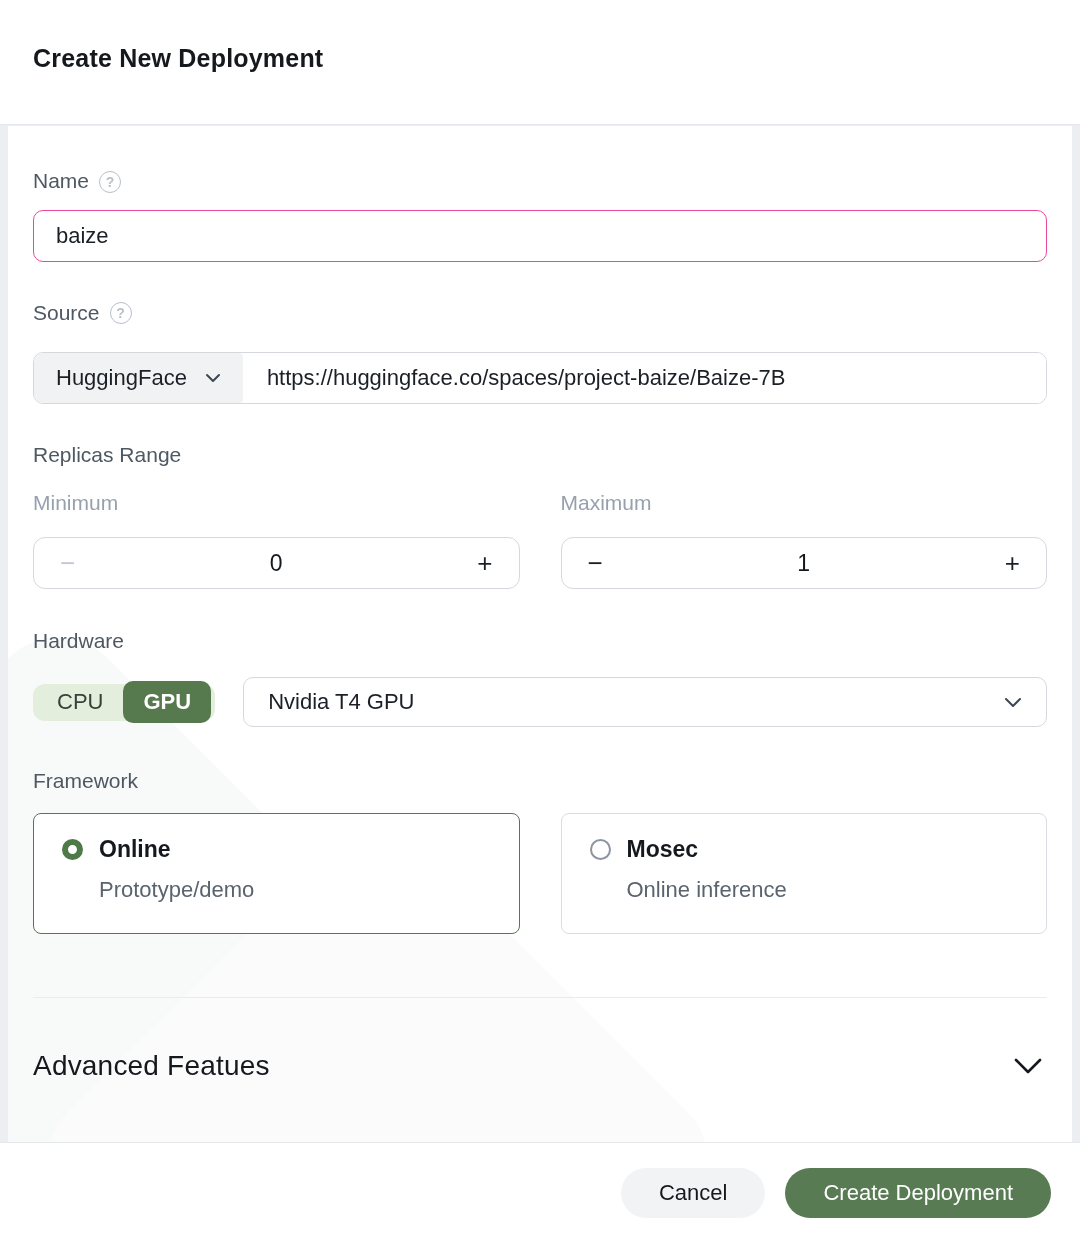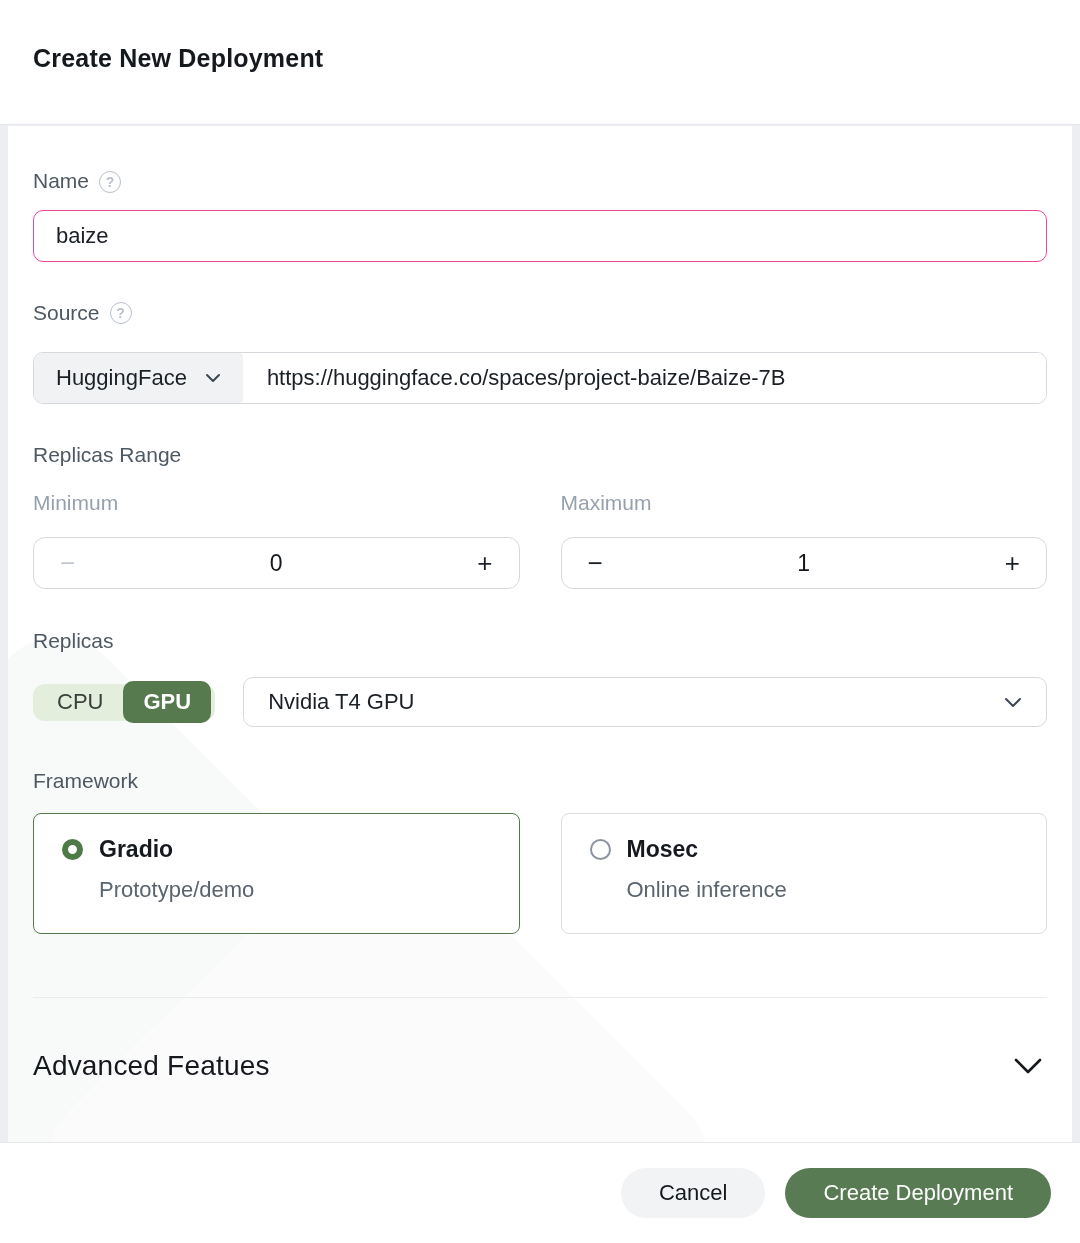--- a/index.html
+++ b/index.html
@@ -343,21 +343,21 @@
             <button class="stepper-btn">−</button>
             <span class="stepper-value">1</span>
             <button class="stepper-btn">+</button>
           </div>
         </div>
       </div>
     </section>
 
     <section class="hardware-section">
       <div class="field-label-row">
-        <span class="field-label">Replicas</span>
+        <span class="field-label">Hardware</span>
       </div>
       <div class="hardware-row">
         <div class="hw-toggle">
           <span class="hw-option">CPU</span>
           <span class="hw-option selected">GPU</span>
         </div>
         <div class="gpu-select">
           <span class="gpu-select-value">Nvidia T4 GPU</span>
           <svg class="chev" width="18" height="11" viewBox="0 0 18 11">
             <polyline points="2,2 9,9 16,2" fill="none" stroke="#3c4756" stroke-width="2" stroke-linecap="round" stroke-linejoin="round"></polyline>
@@ -367,21 +367,21 @@
     </section>
 
     <section class="framework-section">
       <div class="field-label-row">
         <span class="field-label">Framework</span>
       </div>
       <div class="two-col">
         <div class="col fw-card selected">
           <div class="fw-head">
             <span class="radio on"></span>
-            <span class="fw-name">Gradio</span>
+            <span class="fw-name">Online</span>
           </div>
           <div class="fw-desc">Prototype/demo</div>
         </div>
         <div class="col fw-card unselected">
           <div class="fw-head">
             <span class="radio off"></span>
             <span class="fw-name">Mosec</span>
           </div>
           <div class="fw-desc">Online inference</div>
         </div>

